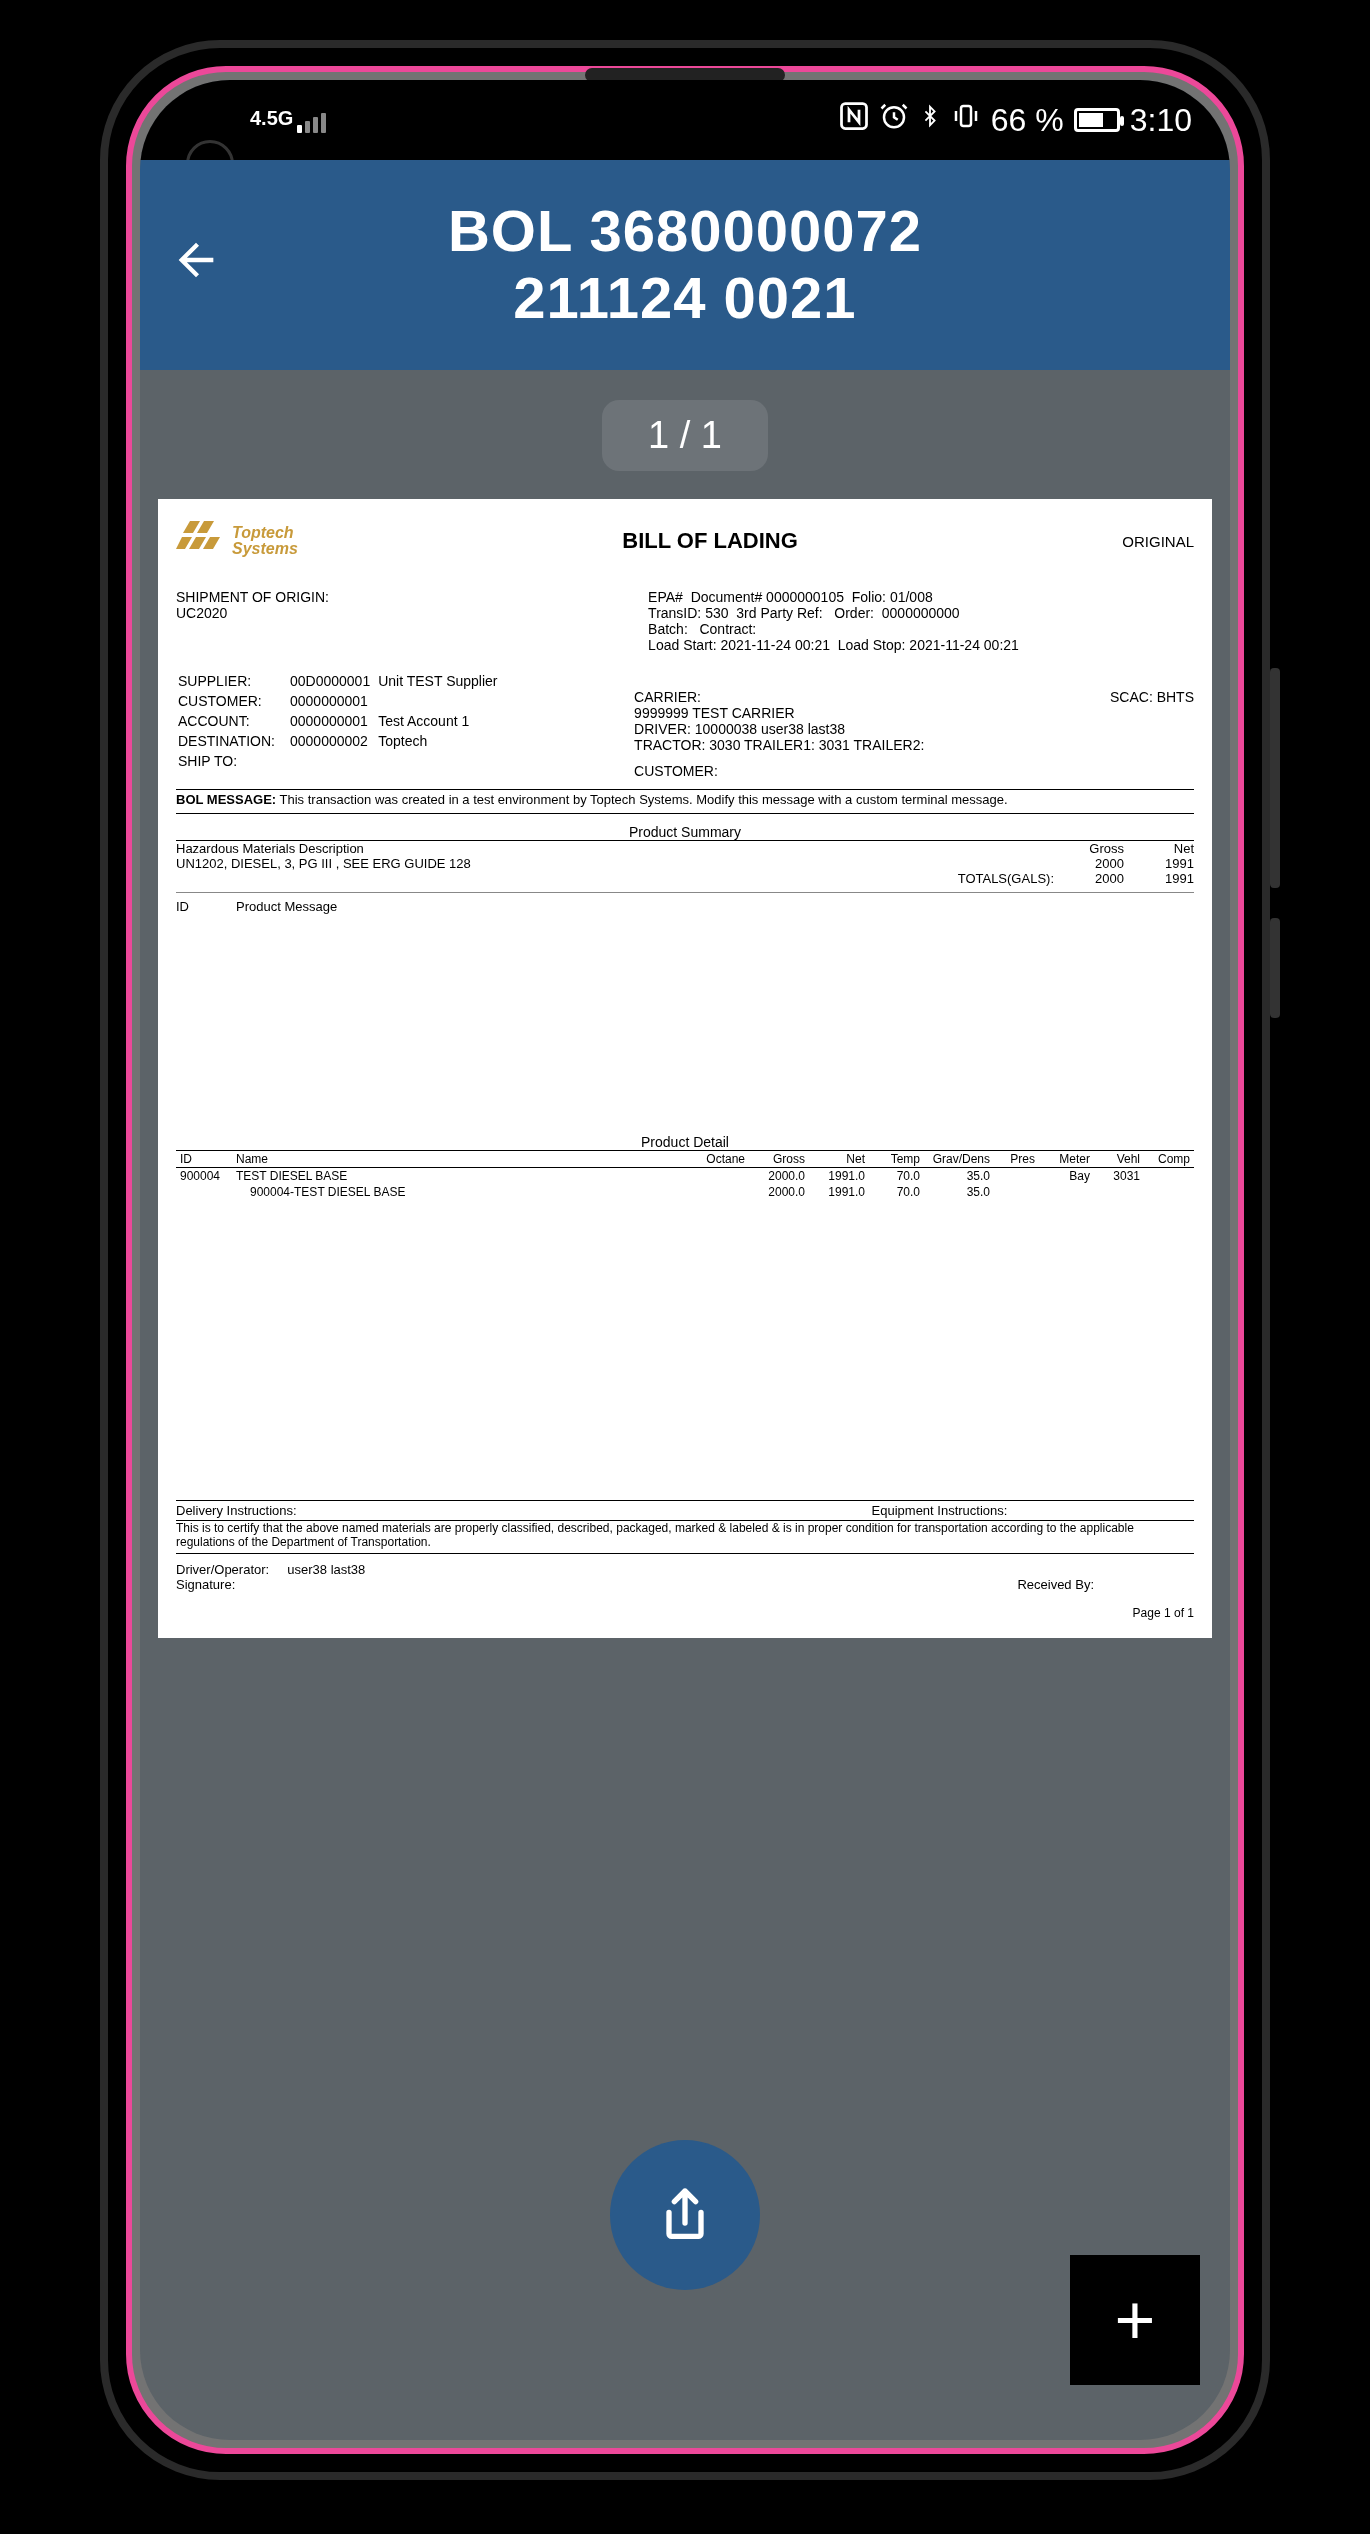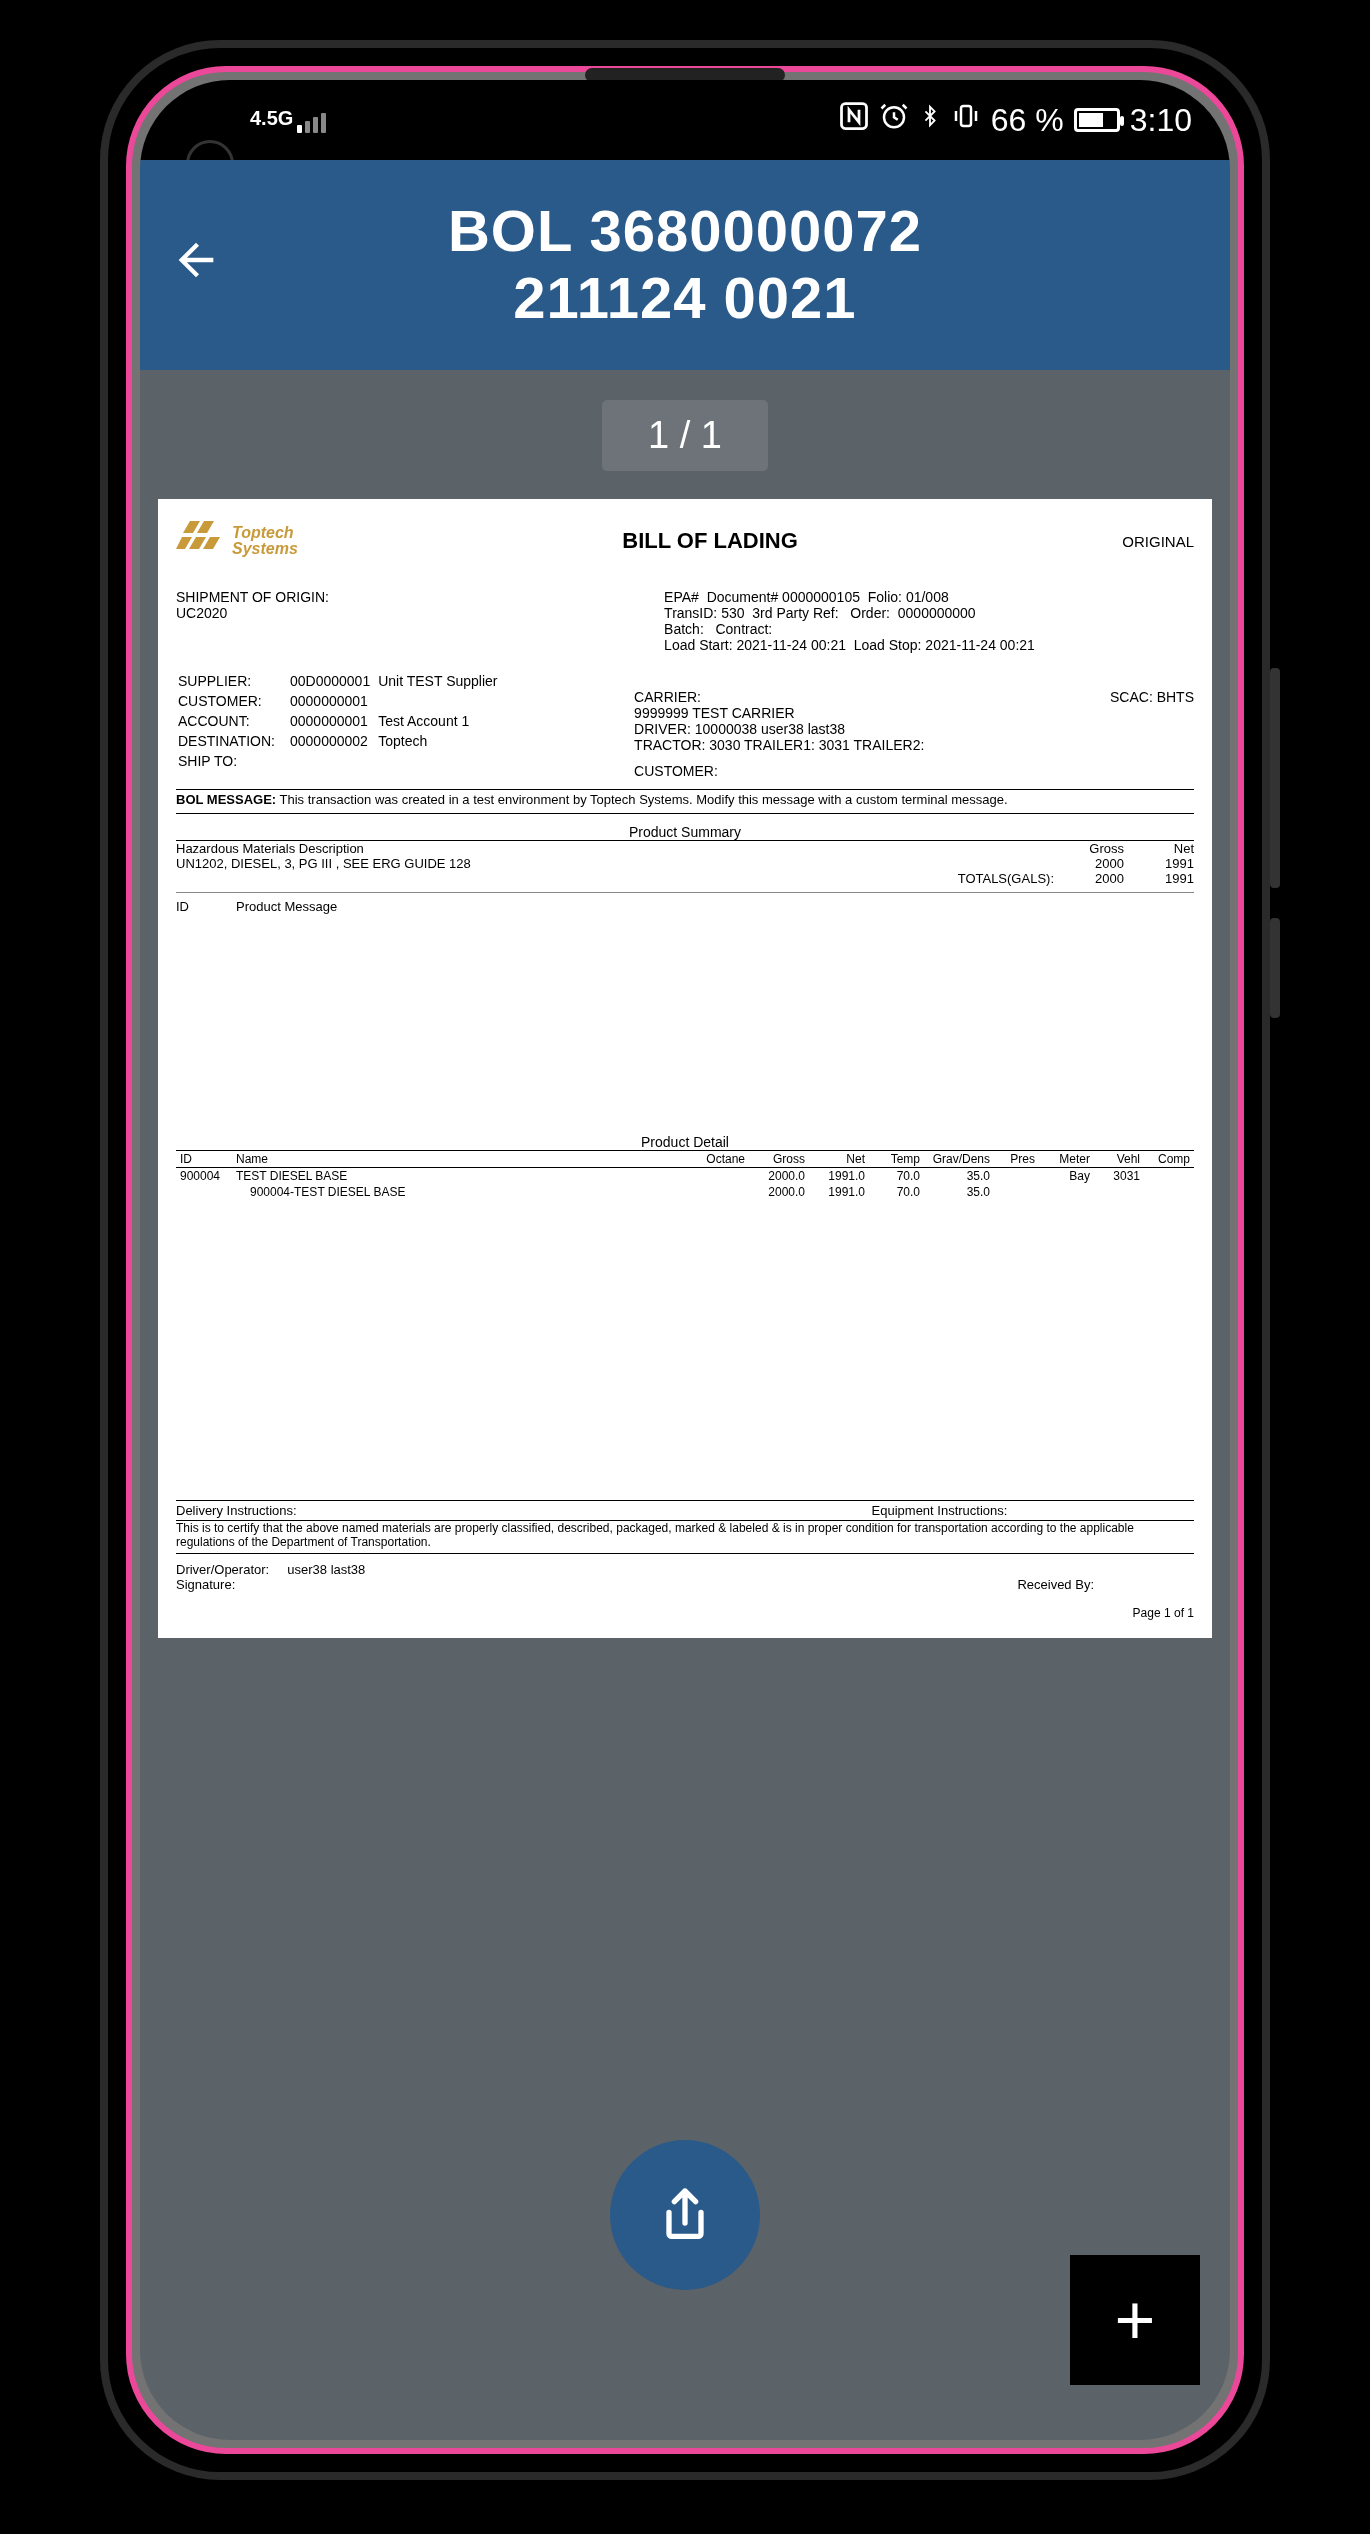--- a/index.html
+++ b/index.html
@@ -83,39 +83,39 @@
     font-size: 58px; font-weight: 700; line-height: 1.15;
     letter-spacing: 1px;
     pointer-events:none;
   }
   
   .page-counter-wrap {
     background:#5c6368; padding: 30px 0 18px; text-align:center;
   }
   .page-counter {
     display:inline-block; background:#6d7378; color:#fff;
-    padding: 14px 46px; font-size:38px; font-weight:500; border-radius:5px;
+    padding: 14px 46px; font-size:38px; font-weight:500; border-radius:17px;
   }
   
   .doc-wrap { background:#5c6368; padding: 10px 18px 40px; }
   .doc {
     background:#fff; width:100%;
     padding: 22px 18px 18px;
     font-family: Arial, Helvetica, sans-serif;
     color:#000;
   }
   .doc-header { display:flex; align-items:center; justify-content:space-between; margin-bottom: 28px;}
   .logo { display:flex; align-items:center; gap:8px; }
   .logo-mark { width:48px; height:40px; position:relative; }
   .logo-mark svg { width:100%; height:100%; }
   .logo-text { font-size:16px; font-weight:700; font-style:italic; color:#c89a3a; line-height:1; }
   .doc-title { font-size:22px; font-weight:700; flex:1; text-align:center; }
   .doc-original { font-size:15px; }
 
-  .row2 { display:flex; gap:30px; font-size:14px; margin-bottom:18px; }
+  .row2 { display:flex; gap:14px; font-size:14px; margin-bottom:18px; }
   .ship-origin { flex:0 0 45%; }
   .right-col { flex:1; }
   .kv { white-space:pre; }
 
   .row3 { display:flex; font-size:14px; margin-bottom:10px; }
   .tbl4 { flex:0 0 45%; }
   .tbl4 td { padding: 0 6px 2px 0; white-space:nowrap; }
   .tbl4 td:first-child { width:110px; }
   .carrier-block { flex:1; }
   .carrier-top { display:flex; justify-content:space-between; }

